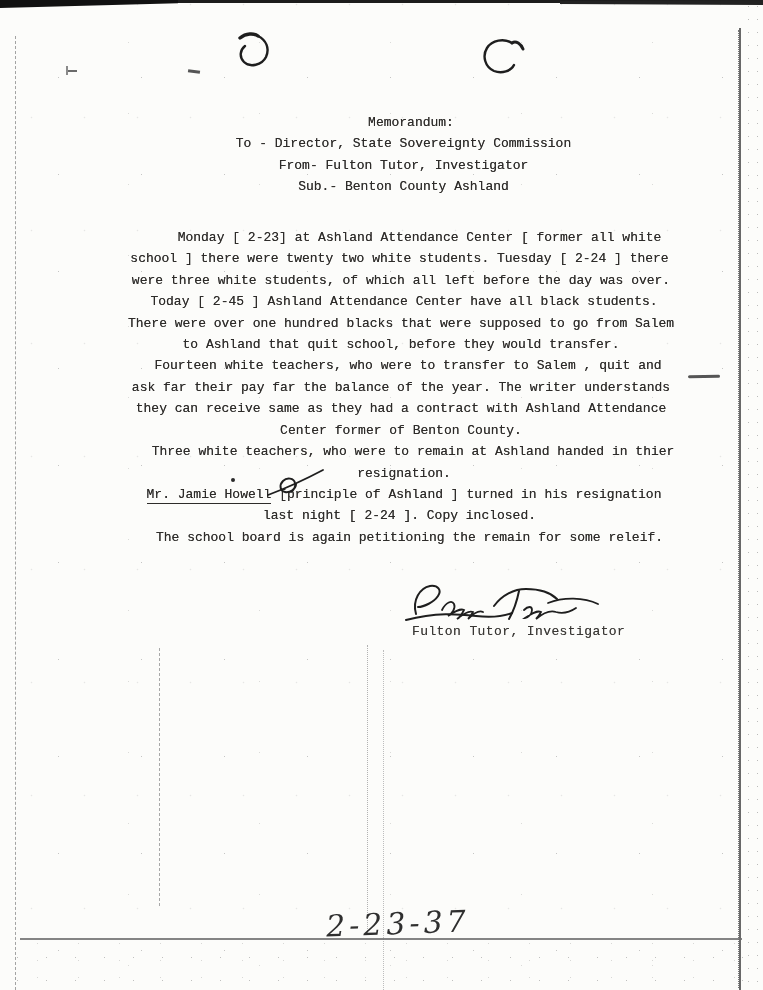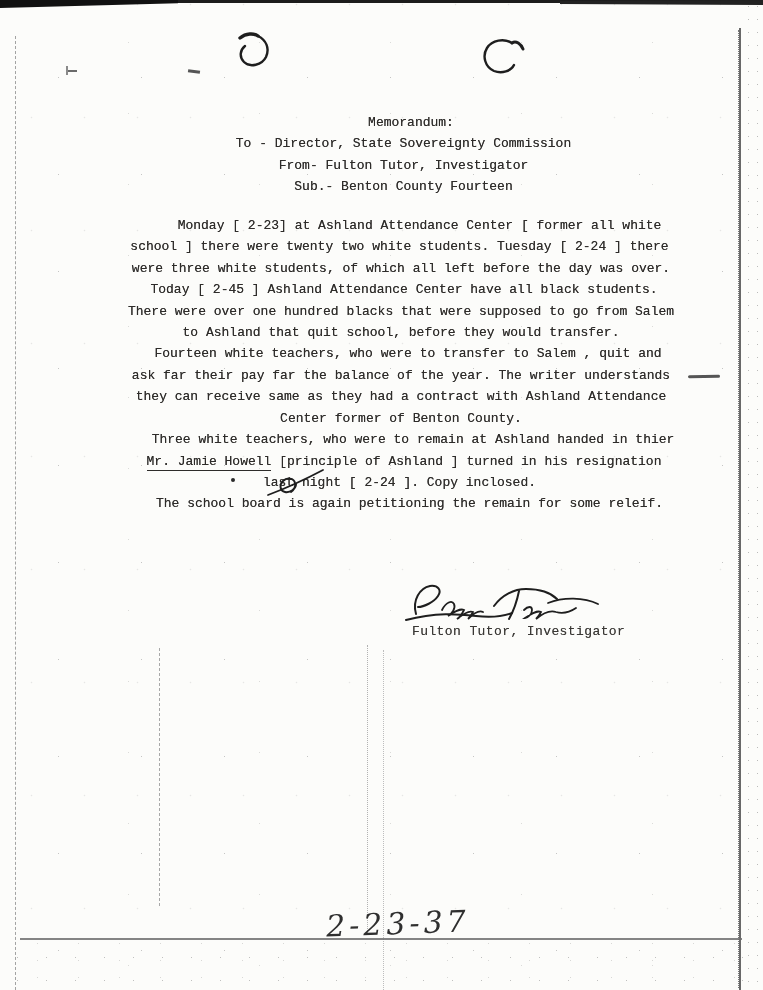--- a/index.html
+++ b/index.html
@@ -58,21 +58,21 @@
   
   .memo{
     position:absolute;left:121px;top:112px;width:560px;
     font-size:13px;color:#2e2c2a;
     text-shadow:0 0 0.5px rgba(46,44,42,.75);
   }
   .ln{height:21.45px;line-height:21.45px;white-space:pre;}
   .sp{height:17px;}
   .i5{padding-left:5px;}  .i6{padding-left:6px;}
   .i12{padding-left:12px;}.i14{padding-left:14px;}.i17{padding-left:17px;}
-  .i20{padding-left:20px;}.i24{padding-left:24px;}.i37{padding-left:37px;}
+  .i20{padding-left:20px;}.i24{padding-left:24px;}.i37{padding-left:37px;margin-top:12px;}
   .n3{margin-left:-3px;}
   .u{border-bottom:1.5px solid #2e2c2a;padding-bottom:1px;}
 
   .sig-typed{
     position:absolute;left:412px;top:624px;
     font-family:"Liberation Mono","DejaVu Sans Mono",monospace;
     font-size:13px;letter-spacing:.4px;color:#3a3835;
     text-shadow:0 0 0.6px rgba(58,56,53,.6);
   }
   .hand-date{
@@ -109,37 +109,38 @@
   </svg>
   <svg class="mark" style="left:478px;top:36px;" width="46" height="40" viewBox="0 0 46 40">
     <path d="M34,7 C26,2 14,4 9,12 C4,20 7,31 16,35 C24,38 33,35 36,29" stroke-width="2.4"></path>
     <path d="M34,7 C38,4 43,8 45,13" stroke-width="3"></path>
   </svg>
 
   <div class="memo">
     <div class="ln i20">Memorandum:</div>
     <div class="ln i5">To - Director, State Sovereignty Commission</div>
     <div class="ln i5">From- Fulton Tutor, Investigator</div>
-    <div class="ln i5">Sub.- Benton County Fourteen</div>
+    <div class="ln i5">Sub.- Benton County Ashland</div>
     <div class="sp"></div>
 
     <div class="ln i37">Monday [ 2-23] at Ashland Attendance Center [ former all white</div>
     <div class="ln n3">school ] there were twenty two white students. Tuesday [ 2-24 ] there</div>
     <div class="ln">were three white students, of which all left before the day was over.</div>
     <div class="ln i6">Today [ 2-45 ] Ashland Attendance Center have all black students.</div>
 
     <div class="ln">There were over one hundred blacks that were supposed to go from Salem</div>
     <div class="ln">to Ashland that quit school, before they would transfer.</div>
 
     <div class="ln i14">Fourteen white teachers, who were to transfer to Salem , quit and</div>
     <div class="ln">ask far their pay far the balance of the year. The writer understands</div>
     <div class="ln">they can receive same as they had a contract with Ashland Attendance</div>
     <div class="ln">Center former of Benton County.</div>
 
     <div class="ln i24">Three white teachers, who were to remain at Ashland handed in thier</div>
+    <div class="ln i6">resignation.</div>
 
     <div class="ln i6"><span class="u">Mr. Jamie Howell</span><span> [principle of Ashland ] turned in his resignation</span></div>
     <div class="ln n3">last night [ 2-24 ]. Copy inclosed.</div>
 
     <div class="ln i17">The school board is again petitioning the remain for some releif.</div>
   </div>
 
   <svg class="mark" style="left:262px;top:466px;" width="64" height="32" viewBox="0 0 64 32">
     <path d="M34,18 C34,23 28,27 23,26 C18,25 17,19 21,15 C25,11 32,12 33,17 C34,20 32,24 29,26" stroke-width="2"></path>
     <path d="M6,29 C22,23 44,13 61,4" stroke-width="1.8"></path>

